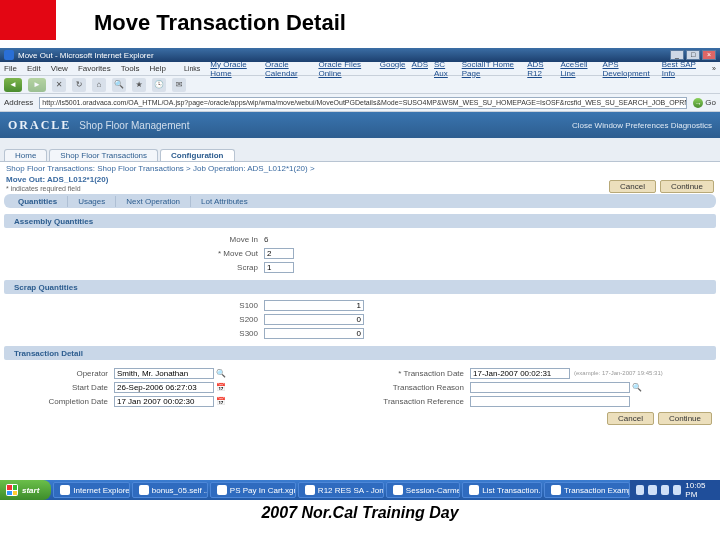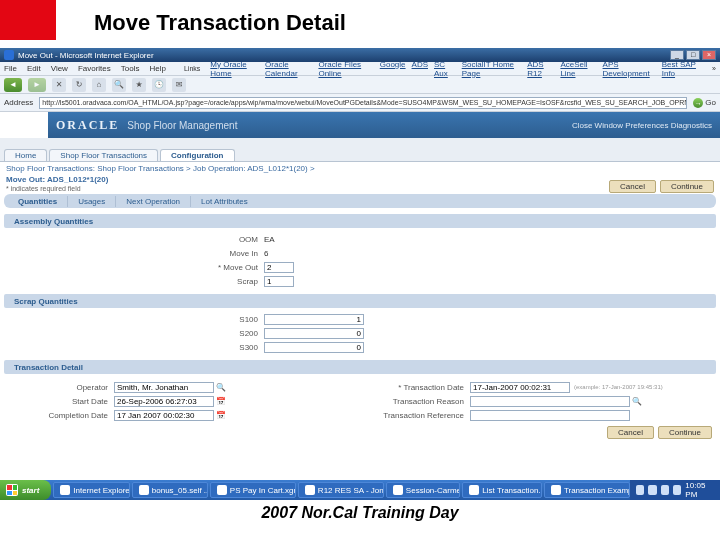--- a/index.html
+++ b/index.html
@@ -22,21 +22,21 @@
 
   .ie-toolbar { height: 18px; background: #eef3f9; display: flex; align-items: center; padding: 0 4px; gap: 6px; border-bottom: 1px solid #c8d0da; }
   .nav-arrow { width: 18px; height: 14px; border-radius: 3px; background: linear-gradient(to bottom,#7db54c,#4a8c2f); display:flex; align-items:center; justify-content:center; color:#fff; font-size:8px; }
   .tb-icon { width: 14px; height: 14px; border-radius: 2px; background: #d8e0ea; display:flex; align-items:center; justify-content:center; font-size:8px; color:#555; }
   .addr-label { font-size: 8px; color: #333; }
   .addr-bar { flex: 1; height: 12px; background: #fff; border: 1px solid #9aadc2; font-size: 7px; color: #333; padding: 0 2px; overflow: hidden; white-space: nowrap; display:flex; align-items:center; }
   .go-btn { display:flex; align-items:center; gap:2px; font-size:8px; color:#333; }
   .go-btn .go-circle { width:10px; height:10px; border-radius:50%; background:linear-gradient(#8ad05b,#4a8c2f); color:#fff; font-size:7px; display:flex; align-items:center; justify-content:center; }
 
   
-  .oracle-banner { height: 26px; background: linear-gradient(to bottom,#3a75b0,#2d5d8f); display: flex; align-items: center; padding: 0 8px; color: #eaf1f9; margin-left: 48px; }
+  .oracle-banner { height: 26px; background: linear-gradient(to bottom,#3a75b0,#2d5d8f); display: flex; align-items: center; padding: 0 8px; color: #eaf1f9; }
   .oracle-logo { font-family: Georgia, serif; font-size: 12px; letter-spacing: 2px; font-weight: bold; }
   .oracle-sub { font-size: 10px; margin-left: 8px; opacity: .85; }
   .oracle-banner .spacer { flex: 1; }
   .oracle-links { font-size: 8px; color: #dfe9f4; }
 
   .app-tabs { height: 24px; background: #e9eef4; border-bottom: 1px solid #b8c4d2; display: flex; align-items: flex-end; padding-left: 4px; }
   .app-tab { padding: 1px 10px; font-size: 8px; border: 1px solid #b8c4d2; border-bottom: none; margin-right: 2px; background: #f3f6fa; color: #2d5d8f; border-radius: 3px 3px 0 0; }
   .app-tab.active { background: #fff; font-weight: bold; }
 
   .breadcrumb-row { font-size: 8px; color: #3a6aa0; padding: 2px 6px; background: #fff; }
@@ -170,24 +170,20 @@
 <div class="sub-tabs">
   <div class="sub-tab" style="font-weight:bold">Quantities</div>
   <div class="sub-tab">Usages</div>
   <div class="sub-tab">Next Operation</div>
   <div class="sub-tab">Lot Attributes</div>
 </div>
 
 <div class="section-bar">Assembly Quantities</div>
 <div class="form-area">
   <div class="form-row">
-    <div class="form-label">OOM</div>
-    <div class="form-value">EA</div>
-  </div>
-  <div class="form-row">
     <div class="form-label">Move In</div>
     <div class="form-value">6</div>
   </div>
   <div class="form-row">
     <div class="form-label">* Move Out</div>
     <input class="form-input" value="2" style="">
   </div>
   <div class="form-row">
     <div class="form-label">Scrap</div>
     <input class="form-input" value="1" style="">

